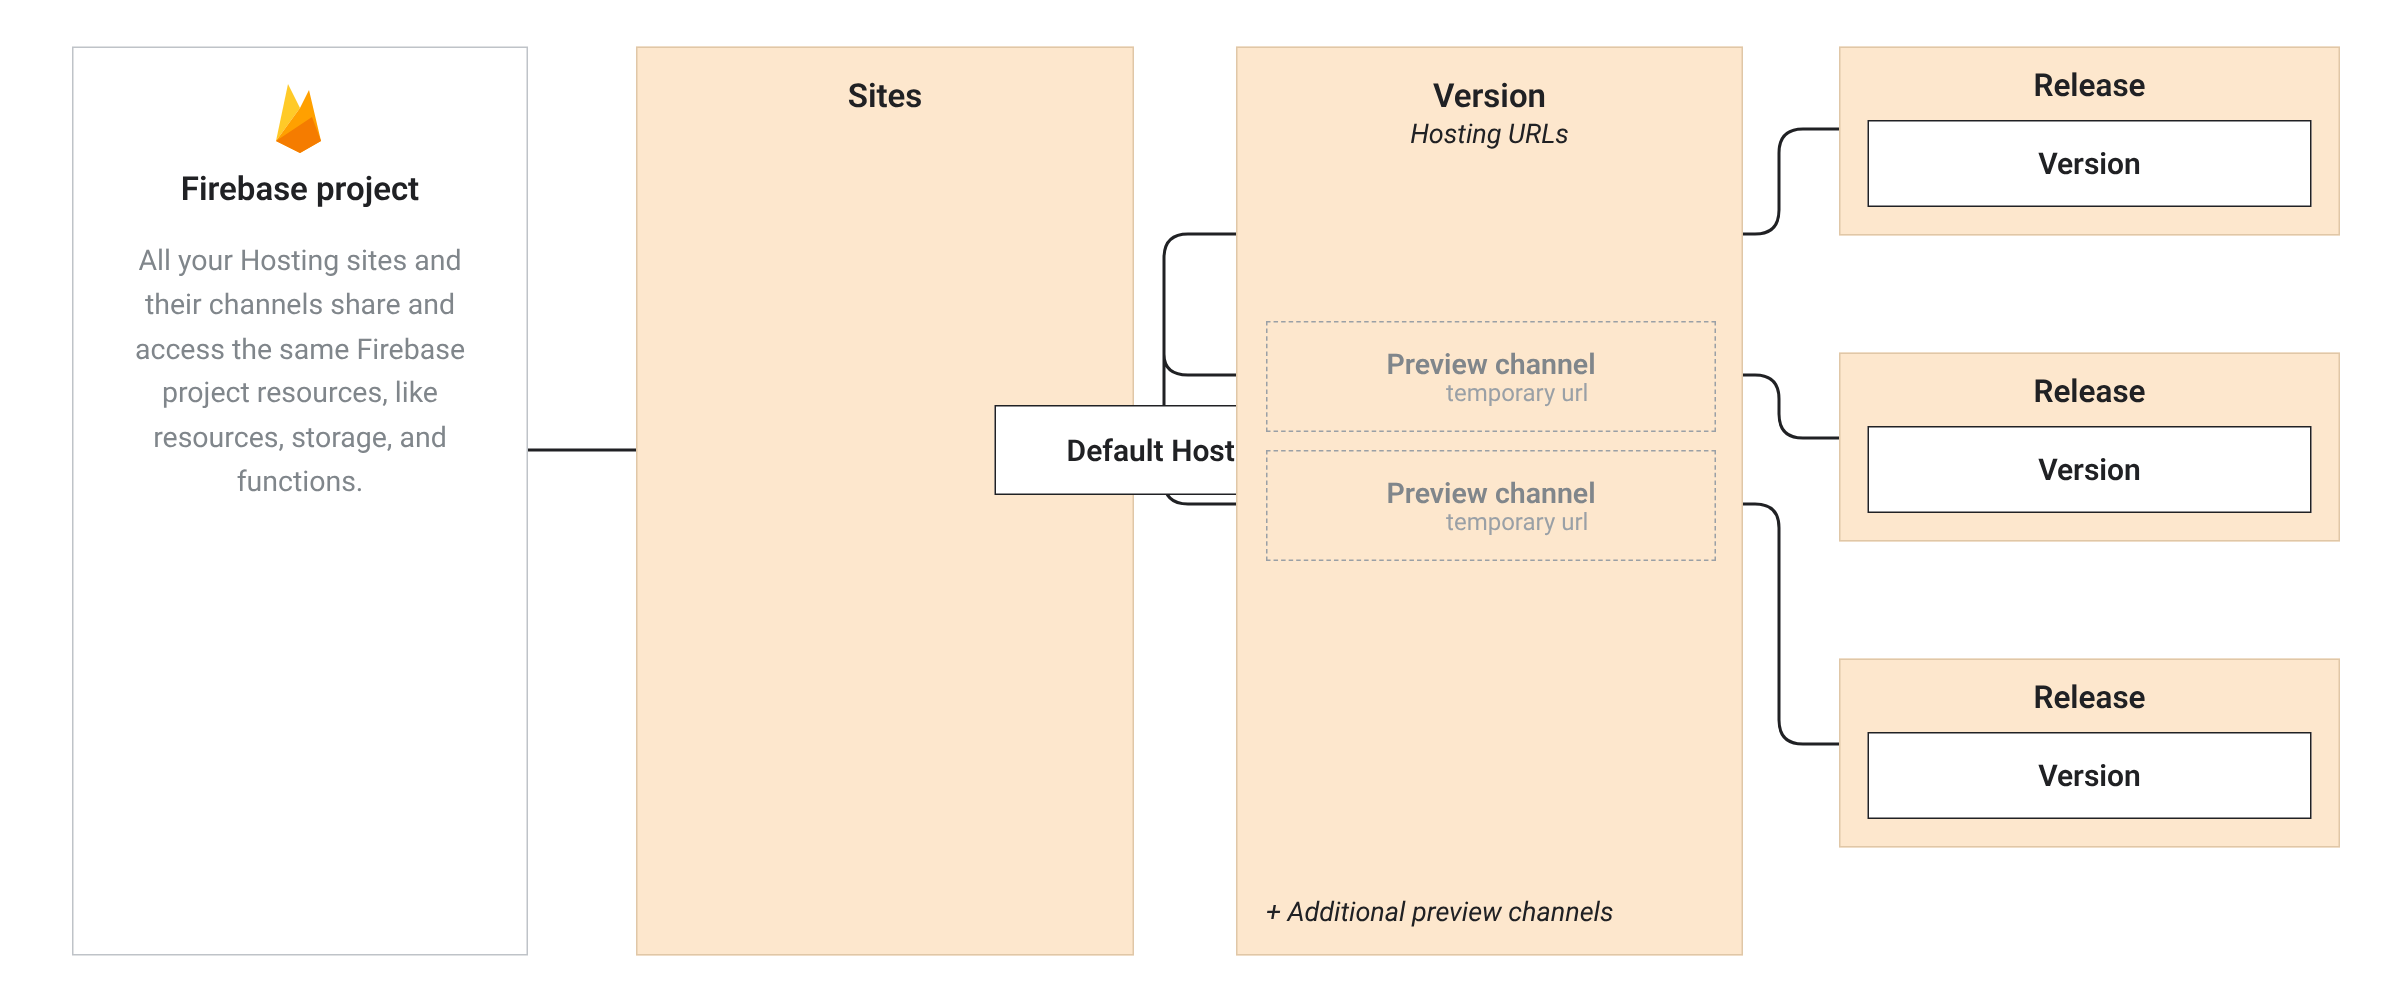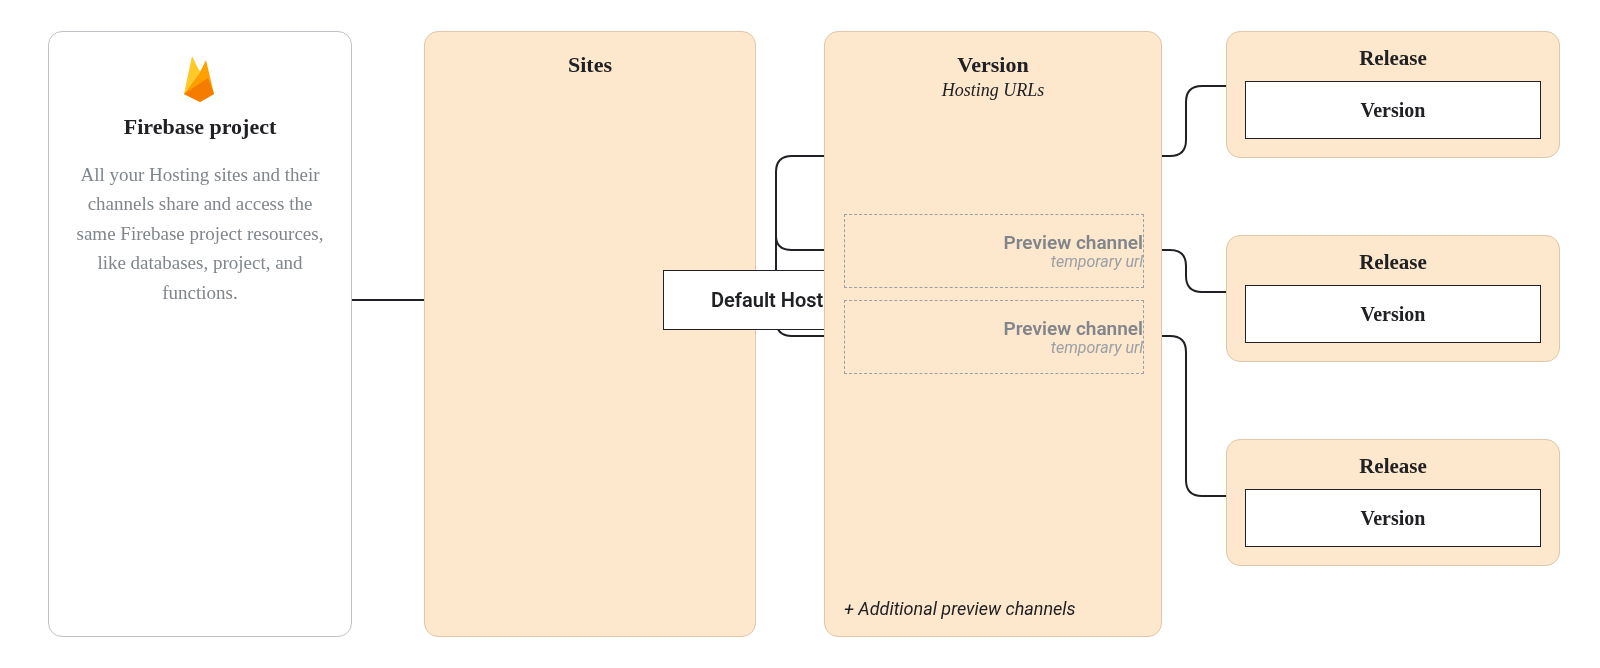--- a/index.html
+++ b/index.html
@@ -9,41 +9,41 @@
     --peach:#fde7cd;
     --peach-border:#e0c7a7;
     --line:#202124;
     --card-border:#bfc3c8;
   }
   html,body{margin:0;padding:0;background:#fff;font-family:"Roboto","Segoe UI","Helvetica Neue",Arial,sans-serif;color:var(--ink);}
   .canvas{position:relative;width:1600px;height:668px;}
   svg.wiring{position:absolute;inset:0;width:1600px;height:668px;pointer-events:none;}
   svg.wiring path{stroke:var(--line);stroke-width:2;fill:none;stroke-linecap:round;stroke-linejoin:round;}
 
-  .box{position:absolute;box-sizing:border-box;border-radius:14px;font-family:Liberation Serif, serif;}
+  .box{position:absolute;box-sizing:border-box;border-radius:0;}
 
   
   .project{left:48px;top:31px;width:304px;height:606px;border:1.5px solid var(--card-border);background:#fff;padding:14px 26px 0 26px;text-align:center;}
   .project .fire{display:flex;justify-content:center;margin-top:4px;margin-bottom:6px;}
   .project h2{margin:6px 0 20px 0;font-size:22px;font-weight:600;color:var(--ink);}
   .project p{margin:0;font-size:19px;line-height:1.55;color:var(--muted);font-weight:400;}
 
   
   .sites{left:424px;top:31px;width:332px;height:606px;background:var(--peach);border:1.5px solid var(--peach-border);}
   .sites h3{margin:20px 0 0 0;text-align:center;font-size:22px;font-weight:600;}
   .site-chip{position:absolute;left:50%;transform:translateX(-50%);top:270px;width:272px;height:58px;background:#fff;border:1.5px solid var(--ink);display:flex;align-items:center;justify-content:center;font-size:20px;font-weight:600;}
 
   
   .channels{left:824px;top:31px;width:338px;height:606px;background:var(--peach);border:1.5px solid var(--peach-border);padding:20px 20px 16px 20px;box-sizing:border-box;}
   .channels h3{margin:0;text-align:center;font-size:22px;font-weight:600;}
   .channels .sub{text-align:center;font-style:italic;color:var(--ink);font-size:18px;margin-top:2px;}
   .live-chip{position:absolute;left:844px;top:128px;width:298px;height:58px;background:#fff;border:1.5px solid var(--ink);display:flex;align-items:center;justify-content:center;font-size:20px;font-weight:600;}
-  .preview-chip{position:absolute;left:844px;width:298px;height:72px;background:transparent;border:1.5px dashed var(--muted2);display:flex;flex-direction:column;align-items:flex-end;justify-content:center;}
+  .preview-chip{position:absolute;left:844px;width:298px;height:72px;background:transparent;border:1.5px dashed var(--muted2);display:flex;flex-direction:column;align-items:center;justify-content:center;}
   .preview-chip .t{font-size:19px;font-weight:600;color:var(--muted);}
-  .preview-chip .s{font-size:16px;font-style:italic;color:var(--muted2);margin-top:-2px;margin-left:35px;}
+  .preview-chip .s{font-size:16px;color:var(--muted2);margin-top:-2px;margin-left:35px;}
   .pv1{top:214px;}
   .pv2{top:300px;}
   .more{position:absolute;left:844px;top:598px;font-style:italic;color:var(--ink);font-size:18px;}
 
   
   .release{width:334px;background:var(--peach);border:1.5px solid var(--peach-border);box-sizing:border-box;padding:14px 18px 18px 18px;}
   .release h4{margin:0 0 10px 0;text-align:center;font-size:21px;font-weight:600;}
   .release .ver{height:56px;background:#fff;border:1.5px solid var(--ink);display:flex;align-items:center;justify-content:center;font-size:20px;font-weight:600;}
   .r1{left:1226px;top:31px;}
   .r2{left:1226px;top:235px;}
@@ -73,21 +73,21 @@
 
   <div class="box project">
     <div class="fire">
       <svg width="44" height="58" viewBox="0 0 44 58">
         <path d="M6 44 L14 6 L22 22 Z" fill="#FFCA28"></path>
         <path d="M6 44 L22 22 L28 10 L36 44 L22 52 Z" fill="#FFA000"></path>
         <path d="M6 44 L22 52 L36 44 L30 28 Z" fill="#F57C00"></path>
       </svg>
     </div>
     <h2>Firebase project</h2>
-    <p>All your Hosting sites and their channels share and access the same Firebase project resources, like databases, project, and functions.</p>
+    <p>All your Hosting sites and their channels share and access the same Firebase project resources, like resources, storage, and functions.</p>
   </div>
 
   <div class="box sites">
     <h3>Sites</h3>
   </div>
   <div class="site-chip">Default Hosting site</div>
 
   <div class="box channels">
     <h3>Version</h3>
     <div class="sub">Hosting URLs</div>

